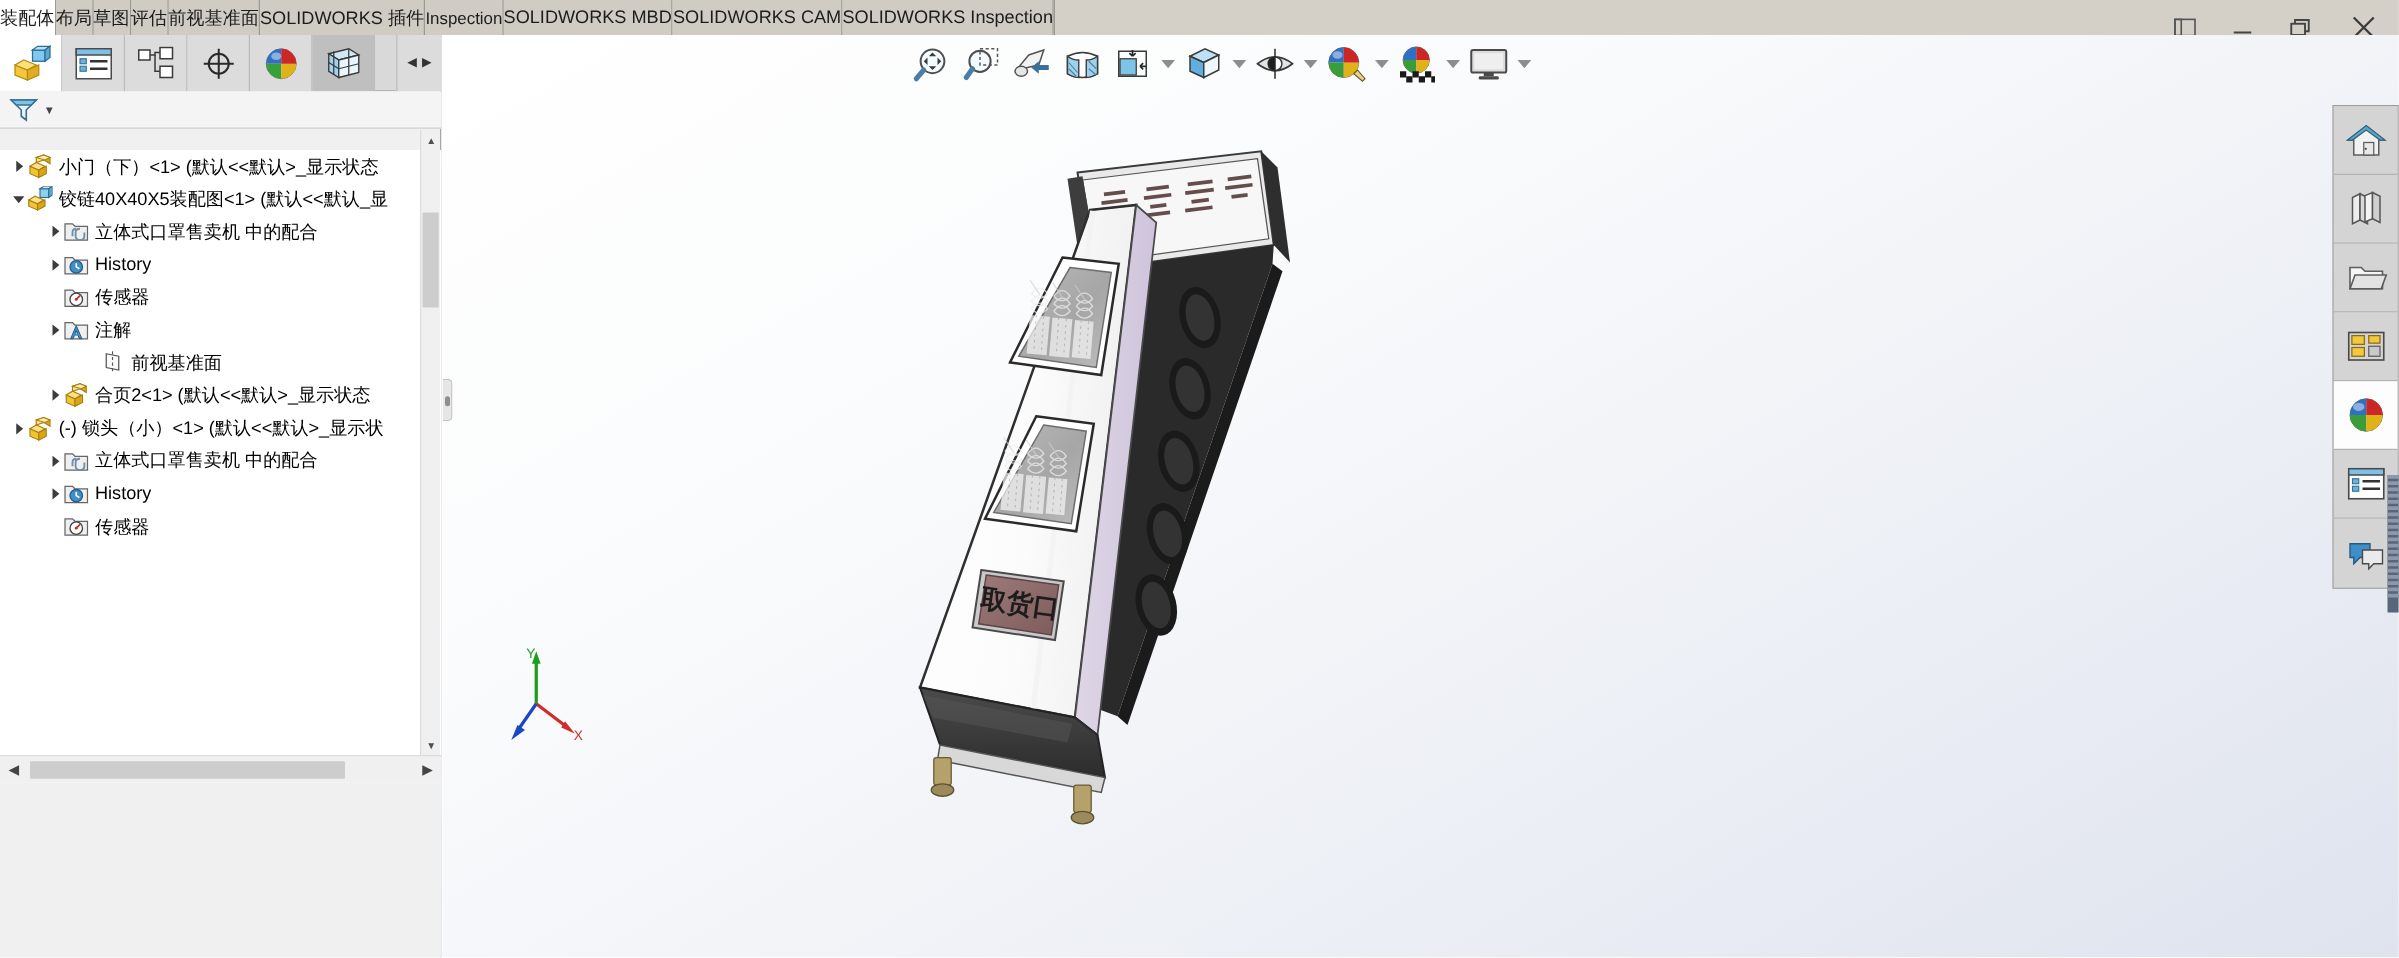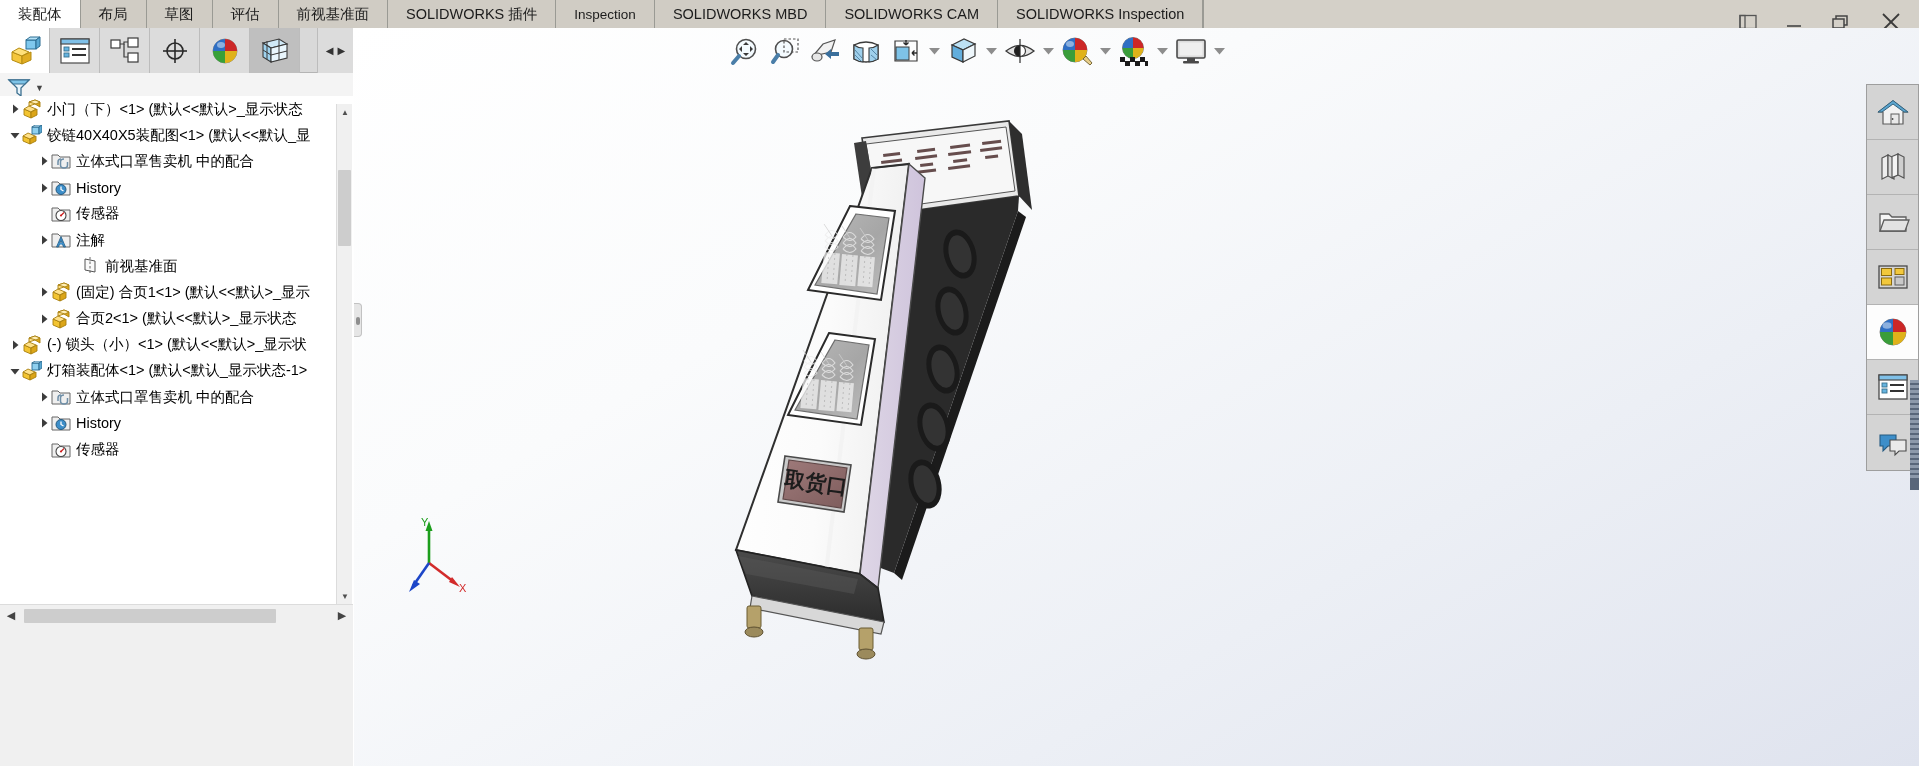--- a/index.html
+++ b/index.html
@@ -13,21 +13,21 @@
   #app { position: relative; width: 1919px; height: 766px; }
 
   
   #ribbon-tabs {
     position: absolute; left: 0; top: 0; width: 1919px; height: 28px;
     background: #d4d0c8;
     display: flex; align-items: stretch;
   }
   .rtab {
     display: flex; align-items: center; justify-content: center;
-    padding: 0 18px;
+    padding: 0 0;
     font-size: 14.5px;
     color: #1c1c1c;
     border-right: 1px solid #9a9a94;
     background: #d0ccc4;
     white-space: nowrap;
     cursor: default;
   }
   .rtab.first { border-left: none; background: #e9e7e2; }
   .rtab.active {
     background: #ffffff;
@@ -80,21 +80,21 @@
   }
   .arrowsm { font-size: 10px; color: #333; padding: 0 2px; }
 
   #filterbar {
     position: absolute; left: 0; top: 45px; width: 353px; height: 30px;
     background: #f4f4f4; border-bottom: 1px solid #cfcfcf;
     display: flex; align-items: center; padding-left: 6px;
   }
 
   #treearea {
-    position: absolute; left: 0; top: 68px; width: 353px; height: 534px;
+    position: absolute; left: 0; top: 92px; width: 353px; height: 534px;
     background: #ffffff;
     overflow: hidden;
   }
   .trow {
     display: flex; align-items: center; height: 26.2px;
     white-space: nowrap; font-size: 14.5px; color: #000;
     cursor: default;
   }
   .tcaret {
     width: 13px; height: 26px; display: inline-flex; align-items: center; justify-content: center;
@@ -465,78 +465,40 @@
           <span class="ticon">
             <svg xmlns="http://www.w3.org/2000/svg" width="20" height="20" viewBox="0 0 20 20">
         <path d="M2,10 L2,16 L9,19 L9,13 Z" fill="#f3c431" stroke="#a87f0d" stroke-width="0.9"></path>
         <path d="M2,10 L7,7 L14,10 L9,13 Z" fill="#ffe189" stroke="#a87f0d" stroke-width="0.9"></path>
         <path d="M9,13 L9,19 L15,16 L15,10 Z" fill="#dba518" stroke="#a87f0d" stroke-width="0.9"></path>
         <path d="M7,7 L7,3 L13,1 L13,5 Z" fill="#ffe189" stroke="#a87f0d" stroke-width="0.9"></path>
         <path d="M13,5 L13,1 L18,3 L18,8 Z" fill="#dba518" stroke="#a87f0d" stroke-width="0.9"></path>
         <path d="M7,3 L13,1 L18,3 L14,5 Z" fill="#ffeeb5" stroke="#a87f0d" stroke-width="0.9"></path>
       </svg>
           </span>
-          <span class="tlabel">(固定) 合页1&lt;1&gt; (默认&lt;&lt;默认&gt;_显示</span>
-        </div>
-        <div class="trow">
-          <span style="display:inline-block;width:37px;flex:0 0 37px"></span>
+          <span class="tlabel">合页2&lt;1&gt; (默认&lt;&lt;默认&gt;_显示状态</span>
+        </div>
+        <div class="trow">
+          <span style="display:inline-block;width:8px;flex:0 0 8px"></span>
           <span class="tcaret">
             <svg width="10" height="10" viewBox="0 0 10 10">
               <path d="M3,0.5 L3,9.5 L8.5,5 Z" fill="#3c3c3c"></path>
             </svg>
           </span>
           <span class="ticon">
             <svg xmlns="http://www.w3.org/2000/svg" width="20" height="20" viewBox="0 0 20 20">
         <path d="M2,10 L2,16 L9,19 L9,13 Z" fill="#f3c431" stroke="#a87f0d" stroke-width="0.9"></path>
         <path d="M2,10 L7,7 L14,10 L9,13 Z" fill="#ffe189" stroke="#a87f0d" stroke-width="0.9"></path>
         <path d="M9,13 L9,19 L15,16 L15,10 Z" fill="#dba518" stroke="#a87f0d" stroke-width="0.9"></path>
         <path d="M7,7 L7,3 L13,1 L13,5 Z" fill="#ffe189" stroke="#a87f0d" stroke-width="0.9"></path>
         <path d="M13,5 L13,1 L18,3 L18,8 Z" fill="#dba518" stroke="#a87f0d" stroke-width="0.9"></path>
         <path d="M7,3 L13,1 L18,3 L14,5 Z" fill="#ffeeb5" stroke="#a87f0d" stroke-width="0.9"></path>
       </svg>
           </span>
-          <span class="tlabel">合页2&lt;1&gt; (默认&lt;&lt;默认&gt;_显示状态</span>
-        </div>
-        <div class="trow">
-          <span style="display:inline-block;width:8px;flex:0 0 8px"></span>
-          <span class="tcaret">
-            <svg width="10" height="10" viewBox="0 0 10 10">
-              <path d="M3,0.5 L3,9.5 L8.5,5 Z" fill="#3c3c3c"></path>
-            </svg>
-          </span>
-          <span class="ticon">
-            <svg xmlns="http://www.w3.org/2000/svg" width="20" height="20" viewBox="0 0 20 20">
-        <path d="M2,10 L2,16 L9,19 L9,13 Z" fill="#f3c431" stroke="#a87f0d" stroke-width="0.9"></path>
-        <path d="M2,10 L7,7 L14,10 L9,13 Z" fill="#ffe189" stroke="#a87f0d" stroke-width="0.9"></path>
-        <path d="M9,13 L9,19 L15,16 L15,10 Z" fill="#dba518" stroke="#a87f0d" stroke-width="0.9"></path>
-        <path d="M7,7 L7,3 L13,1 L13,5 Z" fill="#ffe189" stroke="#a87f0d" stroke-width="0.9"></path>
-        <path d="M13,5 L13,1 L18,3 L18,8 Z" fill="#dba518" stroke="#a87f0d" stroke-width="0.9"></path>
-        <path d="M7,3 L13,1 L18,3 L14,5 Z" fill="#ffeeb5" stroke="#a87f0d" stroke-width="0.9"></path>
-      </svg>
-          </span>
           <span class="tlabel">(-) 锁头（小）&lt;1&gt; (默认&lt;&lt;默认&gt;_显示状</span>
-        </div>
-        <div class="trow">
-          <span style="display:inline-block;width:8px;flex:0 0 8px"></span>
-          <span class="tcaret">
-            <svg width="10" height="10" viewBox="0 0 10 10">
-              <path d="M0.5,3 L9.5,3 L5,8.5 Z" fill="#3c3c3c"></path>
-            </svg>
-          </span>
-          <span class="ticon">
-            <svg xmlns="http://www.w3.org/2000/svg" width="20" height="20" viewBox="0 0 20 20">
-        <path d="M1,11 L1,16 L8,19 L8,14 Z" fill="#f3c431" stroke="#a87f0d" stroke-width="0.9"></path>
-        <path d="M1,11 L6,8 L13,11 L8,14 Z" fill="#ffe189" stroke="#a87f0d" stroke-width="0.9"></path>
-        <path d="M8,14 L8,19 L14,16 L14,11 Z" fill="#dba518" stroke="#a87f0d" stroke-width="0.9"></path>
-        <rect x="10" y="2" width="7" height="7" fill="#8fd0ef" stroke="#2d6c90" stroke-width="0.9"></rect>
-        <path d="M10,2 L13,0 L20,0 L17,2 Z" fill="#c4e8f9" stroke="#2d6c90" stroke-width="0.9"></path>
-        <path d="M17,2 L20,0 L20,7 L17,9 Z" fill="#5aa8d3" stroke="#2d6c90" stroke-width="0.9"></path>
-      </svg>
-          </span>
-          <span class="tlabel">灯箱装配体&lt;1&gt; (默认&lt;默认_显示状态-1&gt;</span>
         </div>
         <div class="trow">
           <span style="display:inline-block;width:37px;flex:0 0 37px"></span>
           <span class="tcaret">
             <svg width="10" height="10" viewBox="0 0 10 10">
               <path d="M3,0.5 L3,9.5 L8.5,5 Z" fill="#3c3c3c"></path>
             </svg>
           </span>
           <span class="ticon">
             <svg xmlns="http://www.w3.org/2000/svg" width="20" height="20" viewBox="0 0 20 20">

